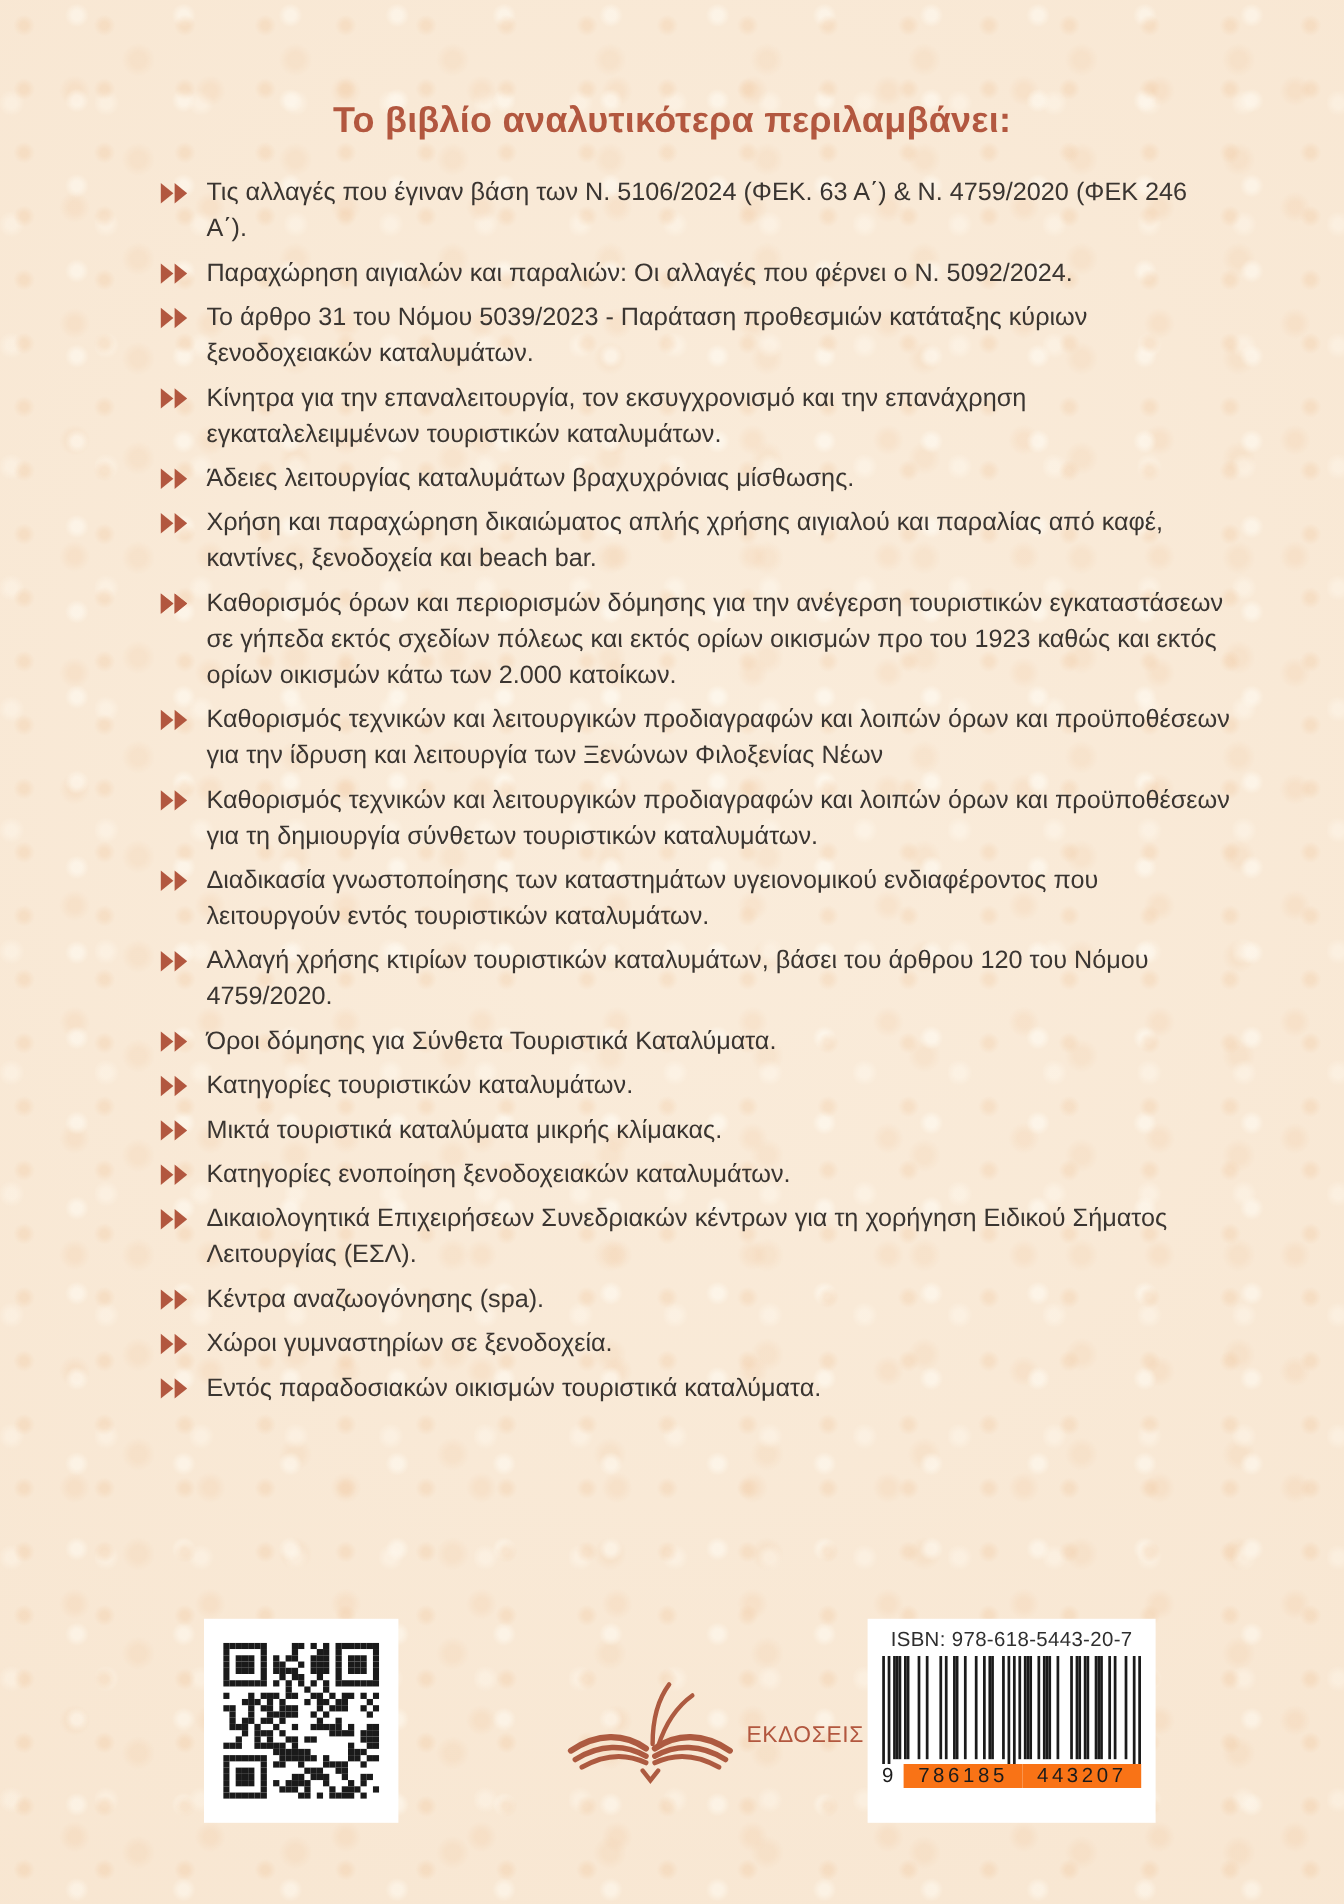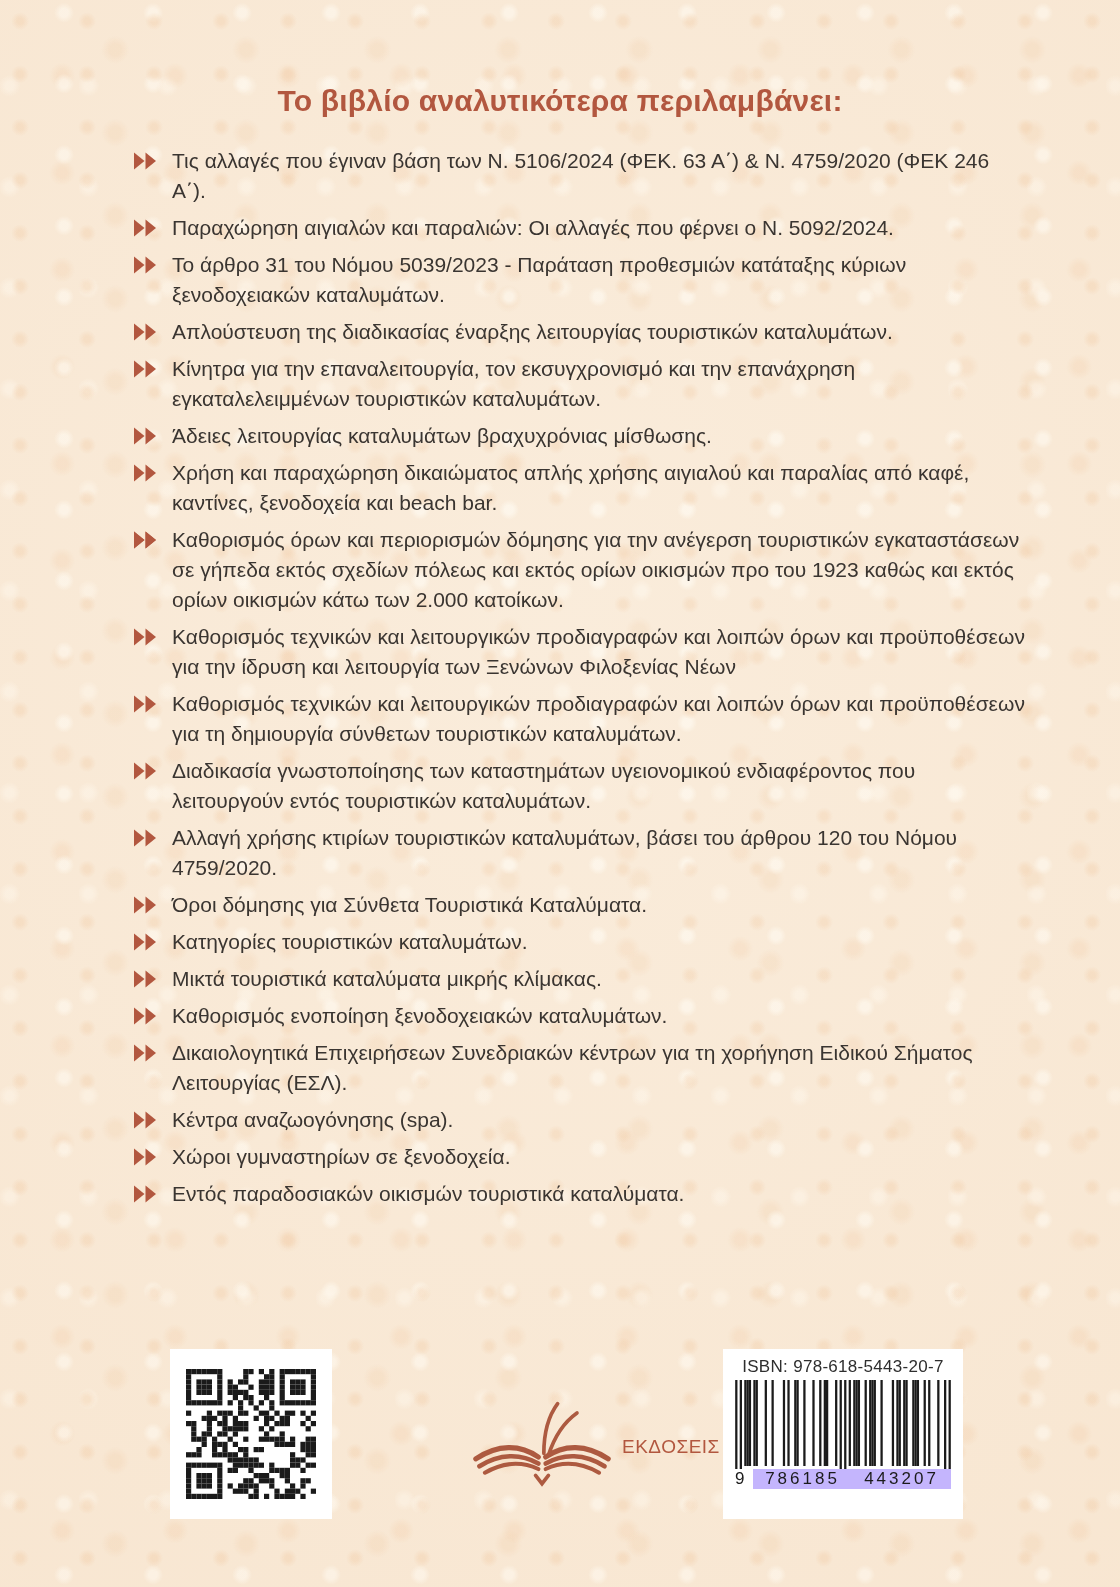--- a/index.html
+++ b/index.html
@@ -90,21 +90,21 @@
   .barcode rect{fill:#1b1b1b;}
   .ean-row{
     width:216px;
     display:flex;align-items:flex-end;
     font-size:17px;color:#1b1b1b;
     margin-top:-14px;
     background:transparent;
   }
   .ean-first{width:18px;text-align:left;background:#fff;}
   .ean-g1,.ean-g2{
-    flex:1;text-align:center;letter-spacing:3px;background:#c4b5fd;
+    flex:1;text-align:center;letter-spacing:3px;background:#f97316;
   }
 </style>
 </head>
 <body>
 
 <div class="page">
 
   <div class="title">Το βιβλίο αναλυτικότερα περιλαμβάνει:</div>
 
   <div class="list">
@@ -131,29 +131,20 @@
     <div class="item">
       <span class="bullet">
         <svg width="26" height="20" viewBox="0 0 26 20">
           <path d="M2 1.5 L12.5 10 L2 18.5 Z"></path>
           <path d="M13.5 1.5 L24 10 L13.5 18.5 Z"></path>
         </svg>
       </span>
       <span class="item-text">Το άρθρο 31 του Νόμου 5039/2023 - Παράταση προθεσμιών κατάταξης κύριων ξενοδοχειακών καταλυμάτων.</span>
     </div>
 
-    <div class="item">
-      <span class="bullet">
-        <svg width="26" height="20" viewBox="0 0 26 20">
-          <path d="M2 1.5 L12.5 10 L2 18.5 Z"></path>
-          <path d="M13.5 1.5 L24 10 L13.5 18.5 Z"></path>
-        </svg>
-      </span>
-      <span class="item-text">Απλούστευση της διαδικασίας έναρξης λειτουργίας τουριστικών καταλυμάτων.</span>
-    </div>
 
     <div class="item">
       <span class="bullet">
         <svg width="26" height="20" viewBox="0 0 26 20">
           <path d="M2 1.5 L12.5 10 L2 18.5 Z"></path>
           <path d="M13.5 1.5 L24 10 L13.5 18.5 Z"></path>
         </svg>
       </span>
       <span class="item-text">Κίνητρα για την επαναλειτουργία, τον εκσυγχρονισμό και την επανάχρηση εγκαταλελειμμένων τουριστικών καταλυμάτων.</span>
     </div>
@@ -268,21 +259,21 @@
       <span class="item-text">Μικτά τουριστικά καταλύματα μικρής κλίμακας.</span>
     </div>
 
     <div class="item">
       <span class="bullet">
         <svg width="26" height="20" viewBox="0 0 26 20">
           <path d="M2 1.5 L12.5 10 L2 18.5 Z"></path>
           <path d="M13.5 1.5 L24 10 L13.5 18.5 Z"></path>
         </svg>
       </span>
-      <span class="item-text">Καθορισμός ενοποίηση ξενοδοχειακών καταλυμάτων.</span>
+      <span class="item-text">Κατηγορίες ενοποίηση ξενοδοχειακών καταλυμάτων.</span>
     </div>
 
     <div class="item">
       <span class="bullet">
         <svg width="26" height="20" viewBox="0 0 26 20">
           <path d="M2 1.5 L12.5 10 L2 18.5 Z"></path>
           <path d="M13.5 1.5 L24 10 L13.5 18.5 Z"></path>
         </svg>
       </span>
       <span class="item-text">Δικαιολογητικά Επιχειρήσεων Συνεδριακών κέντρων για τη χορήγηση Ειδικού Σήματος Λειτουργίας (ΕΣΛ).</span>

